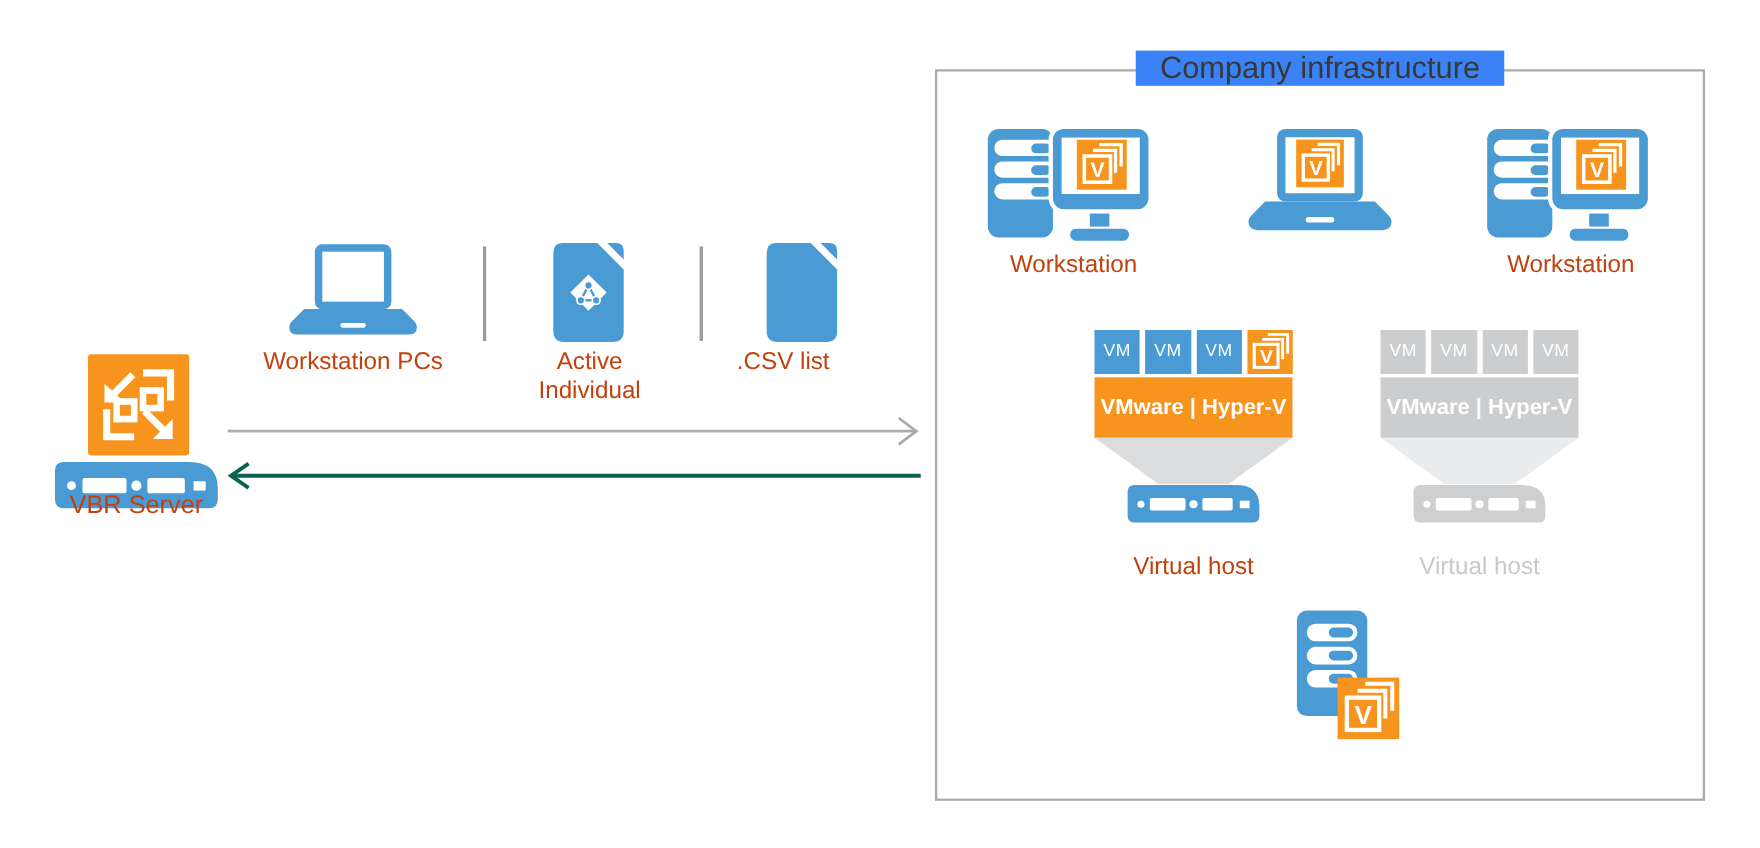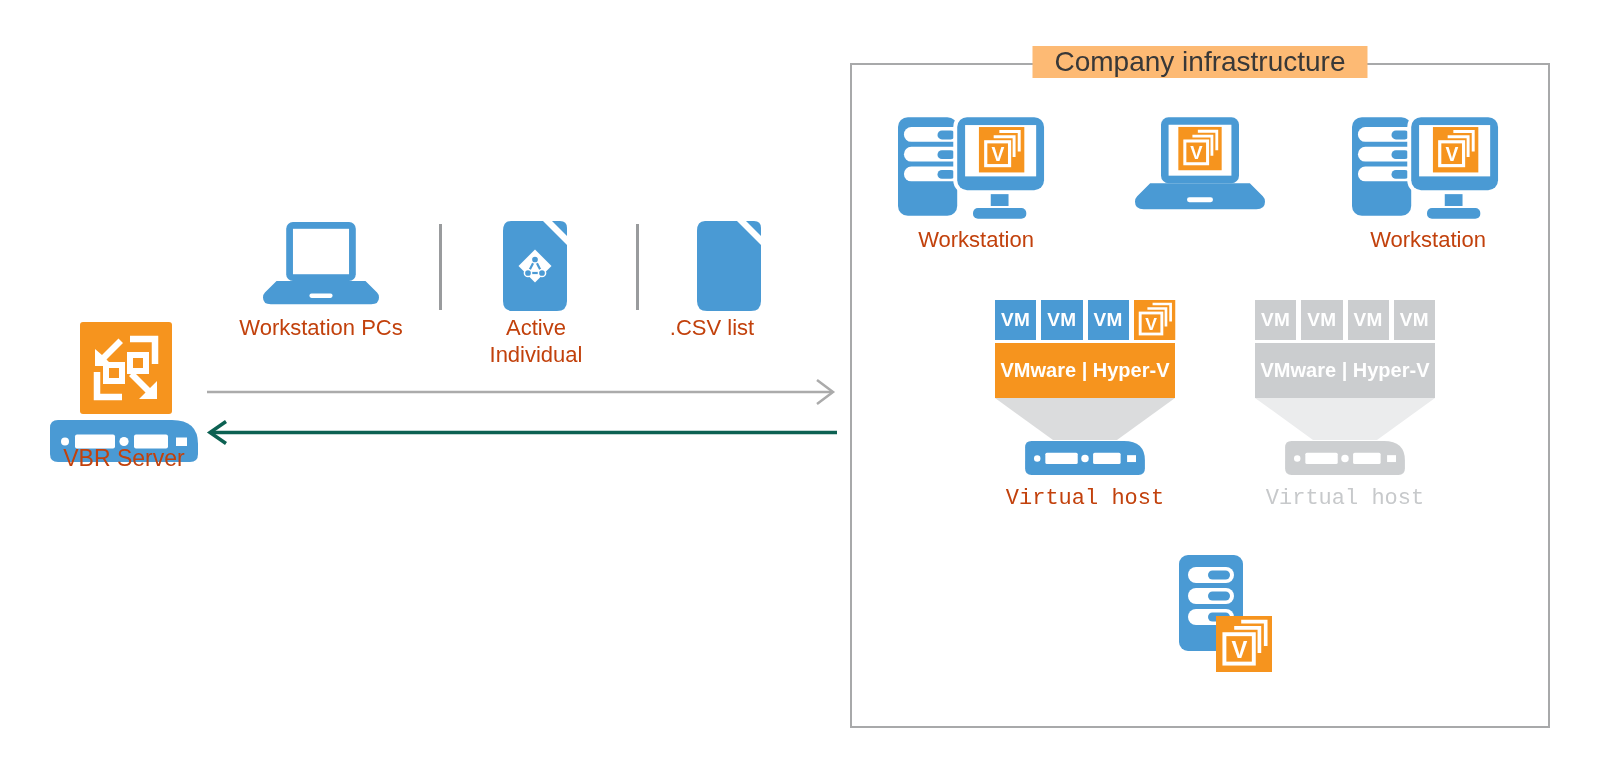--- a/index.html
+++ b/index.html
@@ -14,40 +14,40 @@
   .label.gray-label{color:#c7c9cb;}
   .divider{position:absolute;width:3px;background:#999b9d;}
 
   
   #infra-box{
     position:absolute;left:850px;top:63px;width:700px;height:665px;
     border:2px solid #a8a9aa;box-sizing:border-box;
   }
   #infra-title{
     position:absolute;top:-19px;left:50%;transform:translateX(-50%);
-    background:#fdba74;padding:0 22px;font-size:28px;color:#383838;white-space:nowrap;
+    background:#3b82f6;padding:0 22px;font-size:28px;color:#383838;white-space:nowrap;
   }
 
   
   .host{position:absolute;width:180px;}
   .vm-row{display:flex;gap:5px;height:40px;}
   .vm-tile{
-    flex:1;background:#4a9ad4;color:#ffffff;font-weight:bold;font-size:19px;
+    flex:1;background:#4a9ad4;color:#ffffff;font-weight:normal;font-size:16px;
     display:flex;align-items:center;justify-content:center;letter-spacing:.5px;
   }
   .badge-tile{flex:1;position:relative;}
   .badge-tile svg{display:block;width:100%;height:100%;}
   .hv-bar{
     margin-top:3px;height:55px;background:#f6941e;color:#ffffff;font-weight:bold;
     font-size:20px;display:flex;align-items:center;justify-content:center;white-space:nowrap;
   }
   .funnel{display:block;margin:0;}
   .funnel polygon{fill:#dbdcdd;}
   .host-rack{display:block;margin:1px auto 0;color:#4a9ad4;}
-  .host-label{position:static;margin-top:10px;width:100%;font-family:Liberation Mono, monospace;}
+  .host-label{position:static;margin-top:26px;width:100%;}
 
   .host.inactive .vm-tile{background:#cbcdcf;}
   .host.inactive .hv-bar{background:#cbcdcf;}
   .host.inactive .funnel polygon{fill:#ebeced;}
   .host.inactive .host-rack{color:#cdcfd1;}
 
   svg{overflow:visible;}
   .blue{color:#4a9ad4;}
 </style>
 </head>

